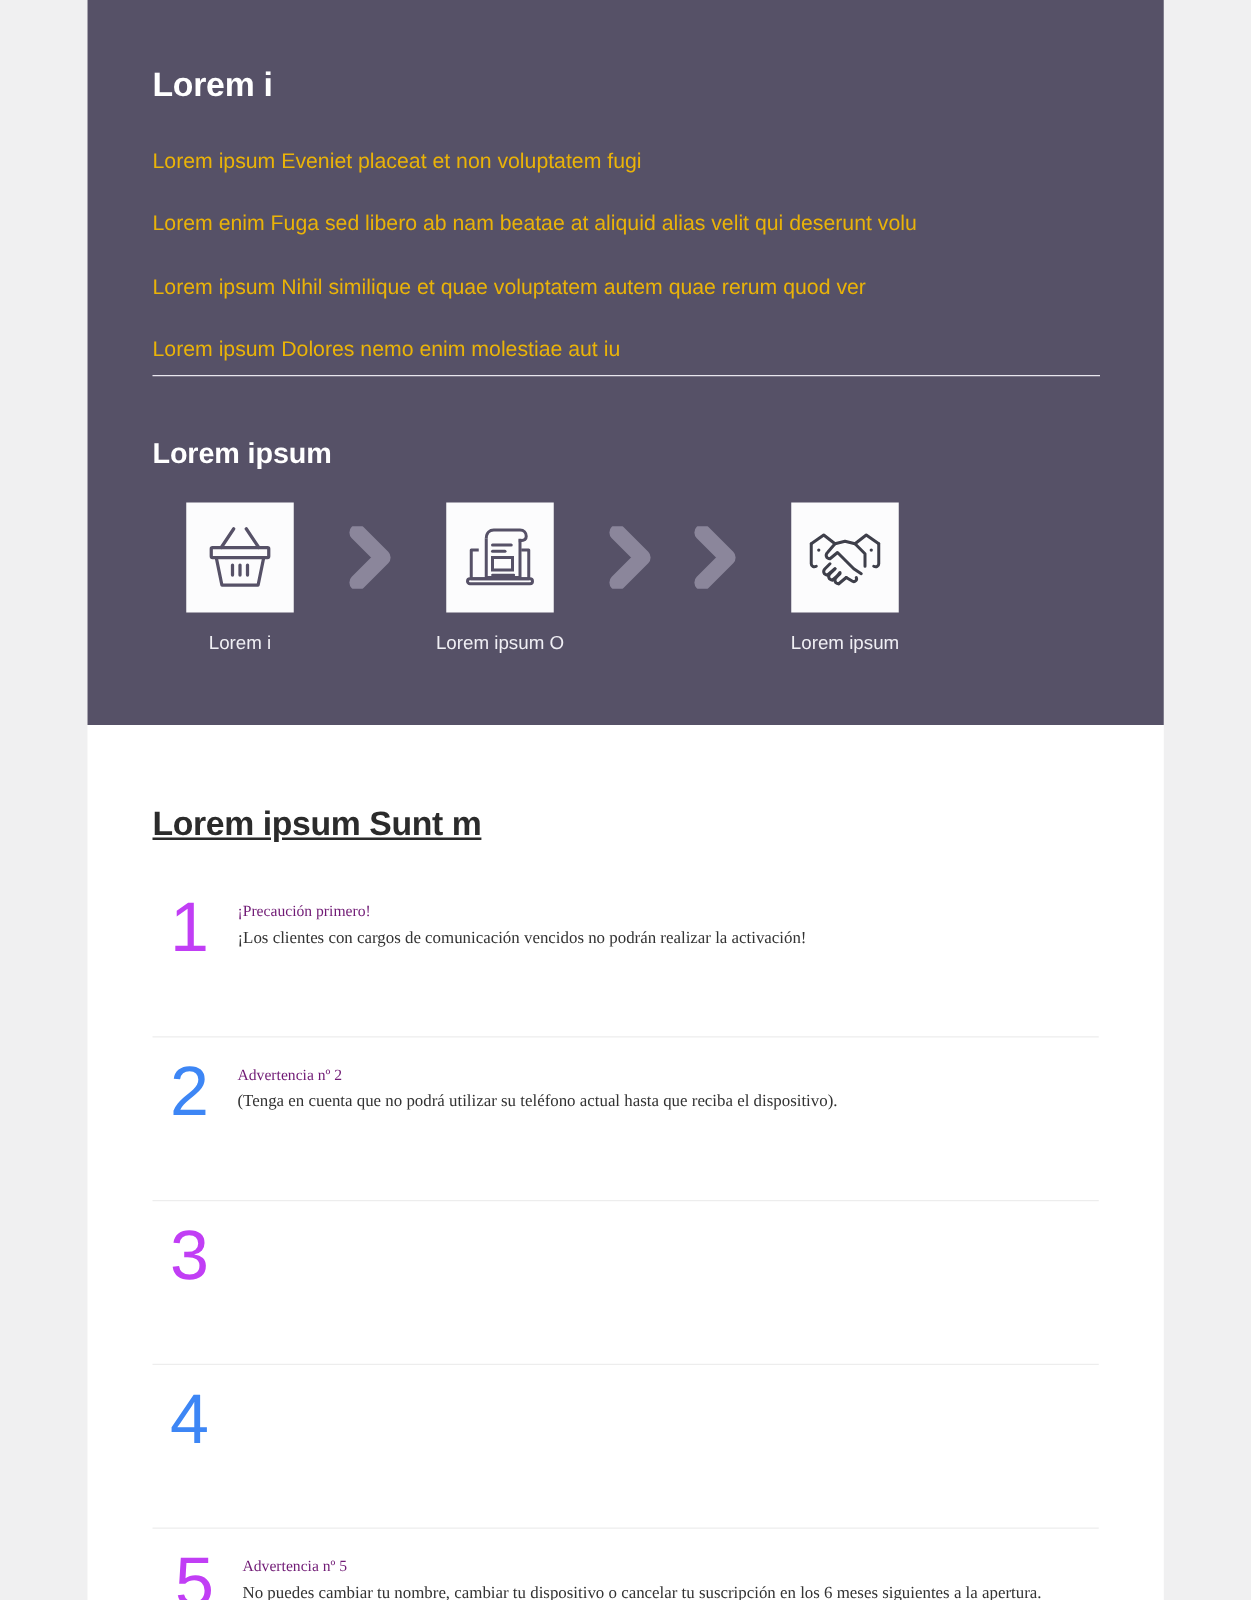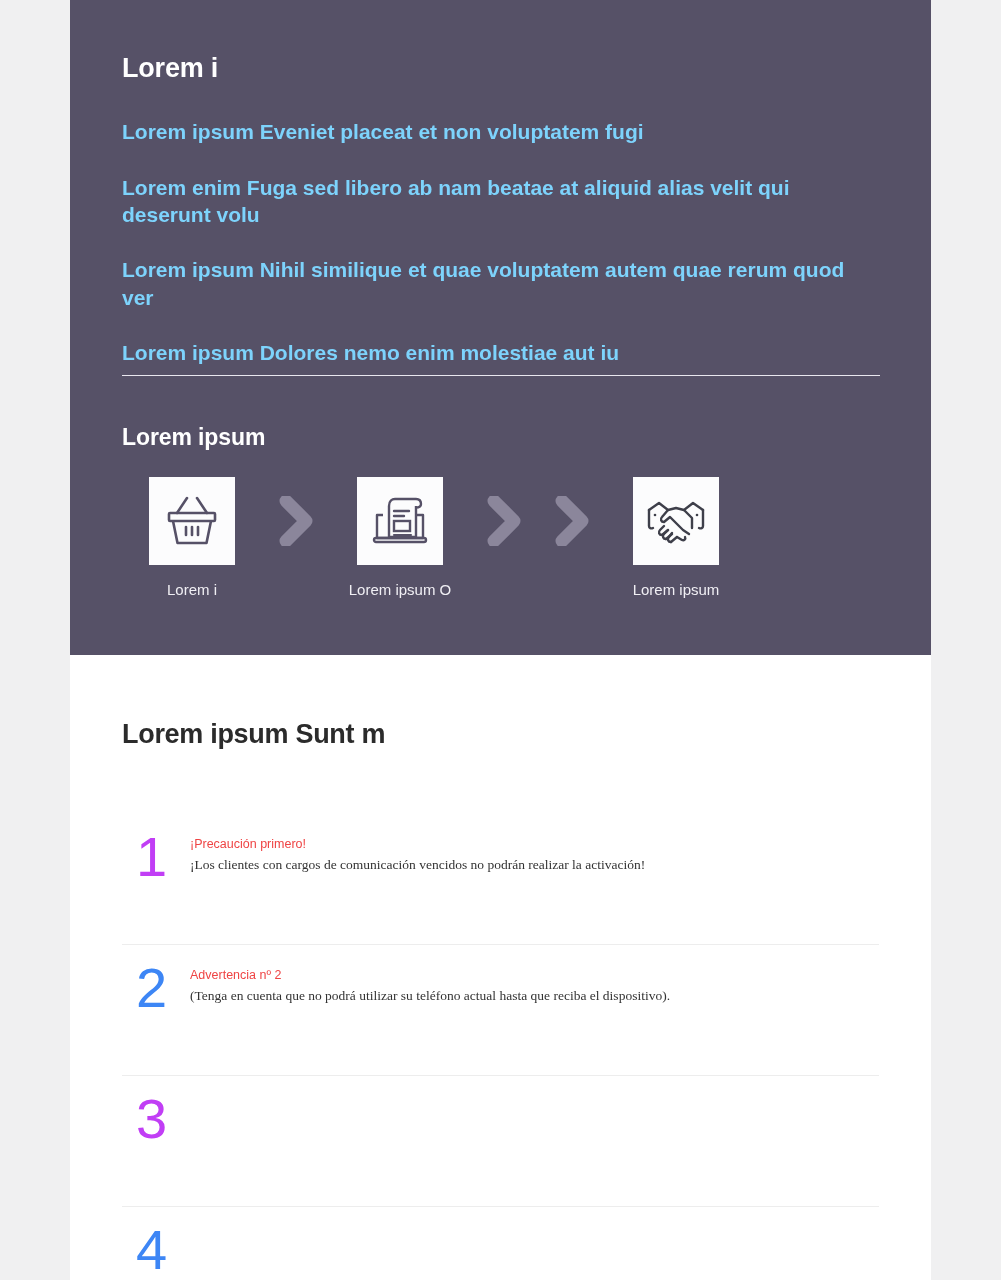--- a/index.html
+++ b/index.html
@@ -30,25 +30,25 @@
   }
   .hero-title {
     color: #ffffff;
     font-size: 27px;
     font-weight: bold;
     letter-spacing: -0.2px;
     margin: 0 0 34px 0;
     line-height: 1.2;
   }
   .hero-line {
-    color: #7dd3fc;
-    font-size: 21px;
+    color: #eab308;
+    font-size: 17px;
     line-height: 1.3;
     margin: 0 0 28px 0;
-    font-weight: 700;
+    font-weight: 400;
   }
   .hero-line.last {
     margin-bottom: 0;
     position: relative;
     display: block;
     width: 758px;
     padding-bottom: 9px;
     border-bottom: 1.5px solid #e9e7ef;
   }
   .hero-sub {
@@ -100,22 +100,23 @@
 
   
   .notes {
     padding: 64px 52px 80px 52px;
     box-sizing: border-box;
   }
   .notes-title {
     font-size: 27px;
     font-weight: bold;
     color: #2b2b2b;
-    margin: 0 0 64px 0;
+    margin: 0 0 24px 0;
     letter-spacing: -0.3px;
+    text-decoration: underline;
   }
   .note-list {
     border-top: 0;
   }
   .note {
     display: flex;
     align-items: flex-start;
     padding: 16px 0 38px 0;
     border-bottom: 1px solid #ededed;
     min-height: 76px;
@@ -129,24 +130,25 @@
     font-weight: 300;
     text-align: left;
     padding-left: 14px;
     box-sizing: border-box;
     font-family: "Liberation Sans", sans-serif;
   }
   .note-num.magenta { color: #c13ef5; }
   .note-num.blue    { color: #3d86f5; }
   .note-body { padding-top: 6px; flex: 1; }
   .note-label {
-    color: #ef4444;
+    color: #701a75;
     font-size: 12.5px;
     line-height: 1.35;
     margin-bottom: 2px;
+    font-family: Liberation Serif, serif;
   }
   .note-text {
     color: #333333;
     font-size: 13.5px;
     line-height: 1.42;
     max-width: 660px;
     font-family: Liberation Serif, serif;
   }
   .note.indent .note-num { padding-left: 18px; }
   .note.indent .note-body { padding-left: 4px; }

